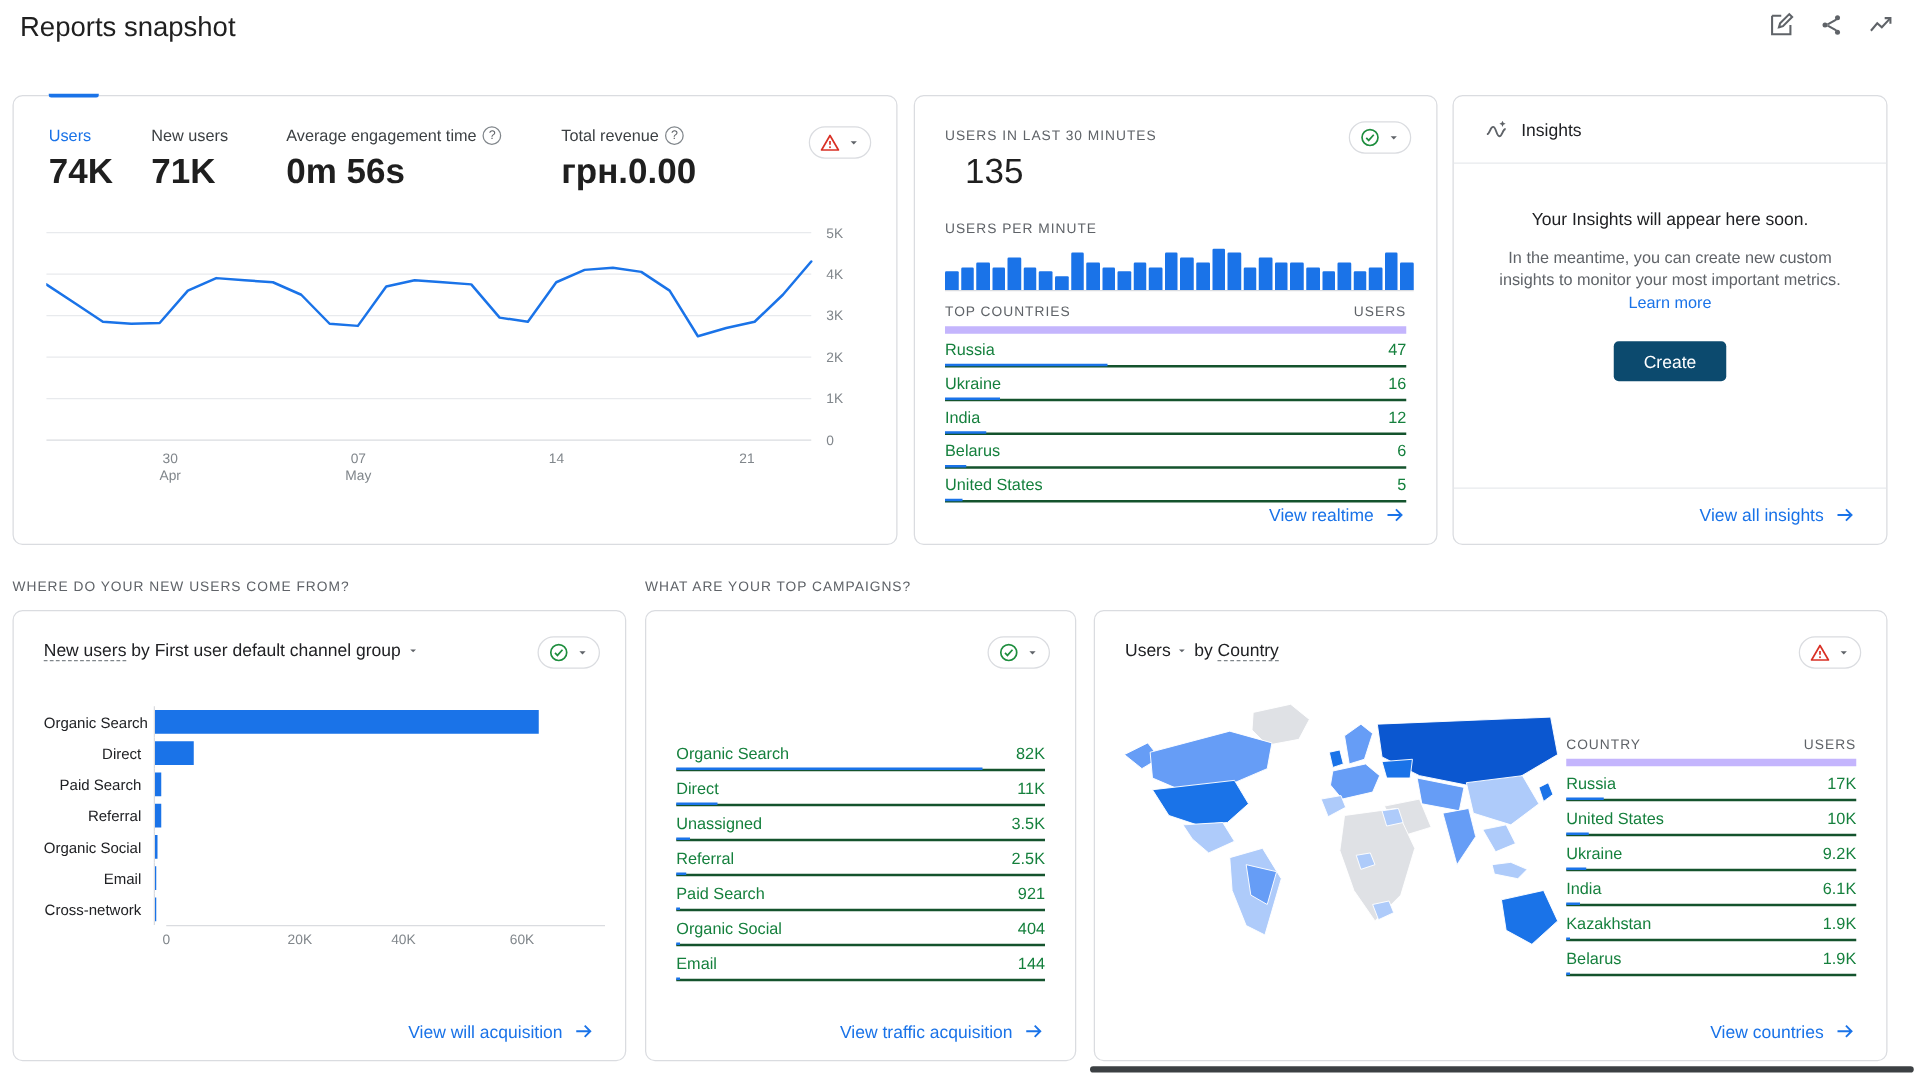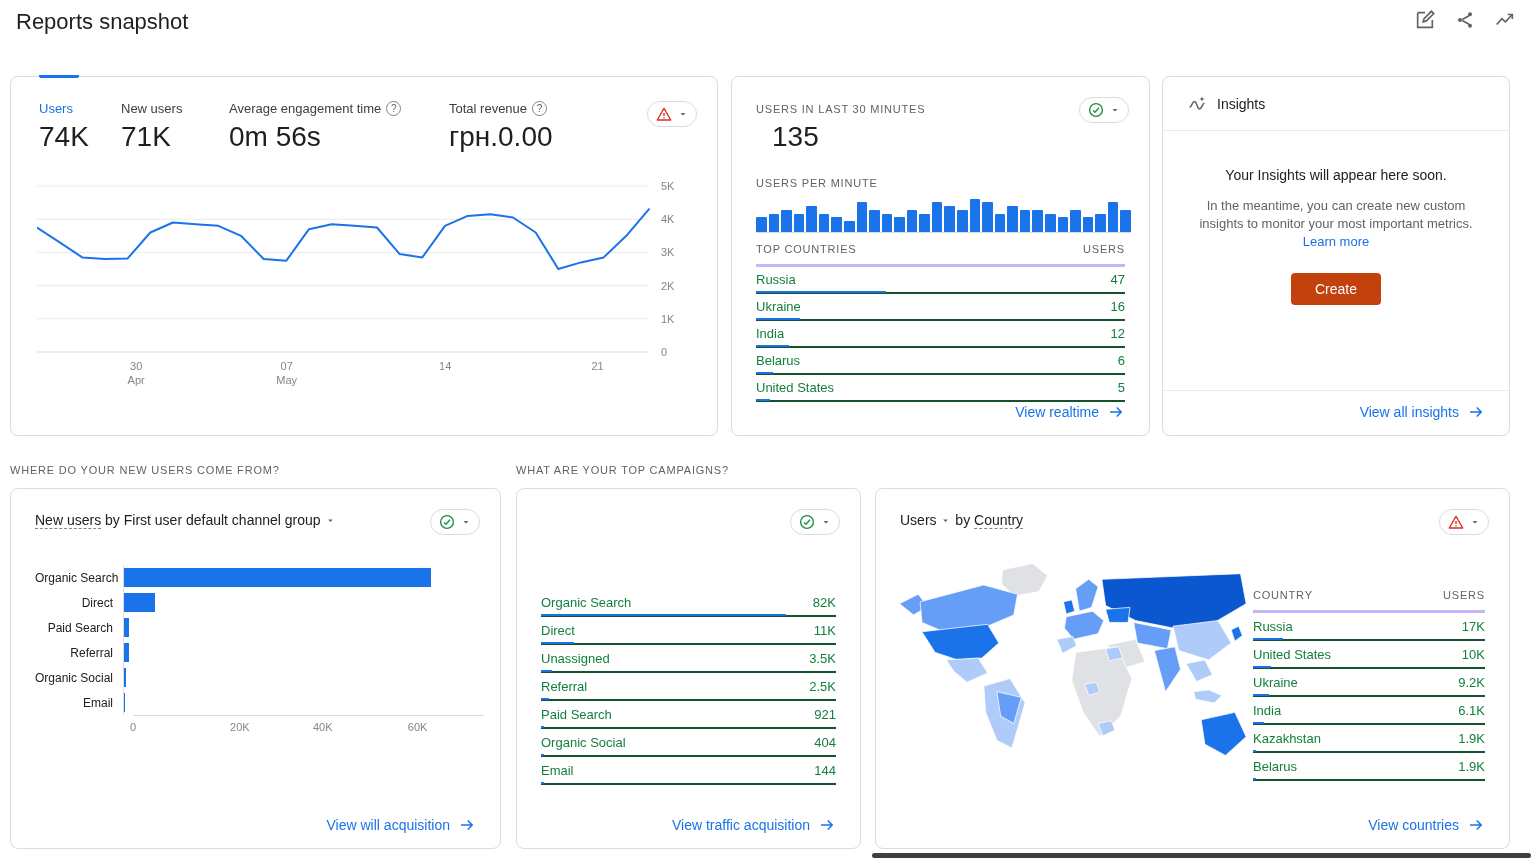--- a/index.html
+++ b/index.html
@@ -16,48 +16,48 @@
   .caps{font-size:11px;color:#5f6368;letter-spacing:.8px;font-weight:500}
   .card-link{position:absolute;right:24px;bottom:14px;display:flex;align-items:center;gap:8px;color:#1a73e8;font-size:14px;font-weight:500;cursor:pointer;text-decoration:none}
   .chip{position:absolute;display:flex;align-items:center;gap:4px;border:1px solid #dadce0;border-radius:16px;padding:3px 7px;cursor:pointer;background:#fff}
 
   
   #card-metrics{left:10px;top:76px;width:708px;height:360px}
   .tab-indicator{position:absolute;left:28px;top:-2px;width:40px;height:3px;background:#1a73e8;border-radius:0 0 2px 2px}
   .metric-tab{position:absolute;top:24px;cursor:pointer}
   .metric-tab .lbl{font-size:13px;color:#3c4043;display:flex;align-items:center;gap:5px}
   .metric-tab.active .lbl{color:#1a73e8}
-  .metric-tab .val{font-size:28px;font-weight:400;color:#1f1f1f;margin-top:5px}
+  .metric-tab .val{font-size:28px;font-weight:700;color:#1f1f1f;margin-top:5px}
   .t1{left:28px}.t2{left:110px}.t3{left:218px}.t4{left:438px}
   .help{width:15px;height:15px;border:1px solid #80868b;border-radius:50%;color:#5f6368;font-size:10px;display:inline-flex;align-items:center;justify-content:center;cursor:pointer}
   #line-chart{position:absolute;left:26px;top:90px}
   #line-chart .tick{fill:#80868b;font-size:11px;font-family:"Liberation Sans",sans-serif}
 
   
   #card-realtime{left:731px;top:76px;width:419px;height:360px}
   #card-realtime .rt-title{position:absolute;left:24px;top:26px}
   #card-realtime .rt-value{position:absolute;left:40px;top:44px;font-size:28px;color:#1f1f1f}
   #card-realtime .rt-chart-label{position:absolute;left:24px;top:100px}
   .rt-bars{position:absolute;left:24px;top:118px;width:375px;height:38px;display:flex;align-items:flex-end;gap:2px;border-bottom:1px solid #dadce0}
   .rt-bar{flex:1;background:#1a73e8;border-radius:1px 1px 0 0}
   .mini-table{position:absolute;left:24px;right:24px}
   #card-realtime .mini-table{top:166px}
-  .mt-head{display:flex;justify-content:space-between;align-items:flex-start;height:24px;border-bottom:3px solid #c4b5fd;padding-bottom:5px}
+  .mt-head{display:flex;justify-content:space-between;align-items:center;height:24px;border-bottom:6px solid #c4b5fd;padding-bottom:5px}
   .mtr{position:relative;display:flex;justify-content:space-between;align-items:center;border-bottom:2px solid #14532d;font-size:13px;color:#15803d}
   #card-realtime .mtr{height:27px}
   .mbar{position:absolute;left:0;bottom:-1px;height:2px;background:#1a73e8}
 
   
   #card-insights{left:1162px;top:76px;width:348px;height:360px}
   .insights-head{display:flex;align-items:center;gap:10px;height:54px;padding:0 24px;border-bottom:1px solid #e8eaed;font-size:14px;color:#202124}
   .insights-body{text-align:center;padding:36px 26px 0}
   .insights-headline{font-size:14px;font-weight:500;color:#202124}
   .insights-text{font-size:13px;color:#5f6368;line-height:18px;margin-top:14px}
   .learn-more{color:#1a73e8;cursor:pointer;text-decoration:none}
-  .create-btn{margin-top:22px;background:#c2410c;color:#fff;border:none;border-radius:4px;padding:8px 24px;font-size:14px;font-weight:500;font-family:inherit;cursor:pointer}
+  .create-btn{margin-top:22px;background:#0c4a6e;color:#fff;border:none;border-radius:4px;padding:8px 24px;font-size:14px;font-weight:500;font-family:inherit;cursor:pointer}
   .insights-footer-line{position:absolute;left:0;right:0;bottom:44px;border-top:1px solid #e8eaed}
 
   
   .section-title{position:absolute;top:464px}
 
   
   #card-acquisition{left:10px;top:488px;width:491px;height:361px}
   .card-title{position:absolute;left:24px;top:22px;font-size:14px;color:#202124;line-height:19px}
   .dashed{border-bottom:1px dashed #80868b;cursor:pointer}
   .dim-select{cursor:pointer}
@@ -338,20 +338,26 @@
         <div class="hbr">
           <span class="hbl">Organic Social</span>
           <span class="hbt">
             <i class="hbb" style="width:0.61%"></i>
           </span>
         </div>
         <div class="hbr">
           <span class="hbl">Email</span>
           <span class="hbt">
             <i class="hbb" style="width:0.27%"></i>
+          </span>
+        </div>
+        <div class="hbr">
+          <span class="hbl">Cross-network</span>
+          <span class="hbt">
+            <i class="hbb" style="width:0.15%"></i>
           </span>
         </div>
       </div>
     <div class="hb-axis">
         <span class="hax" style="left: 0%;">0</span>
         <span class="hax" style="left: 27.027%; margin-left: 12px;">20K</span>
         <span class="hax" style="left: 54.0541%;">40K</span>
         <span class="hax" style="left: 81.0811%;">60K</span>
       </div>
   </div>

